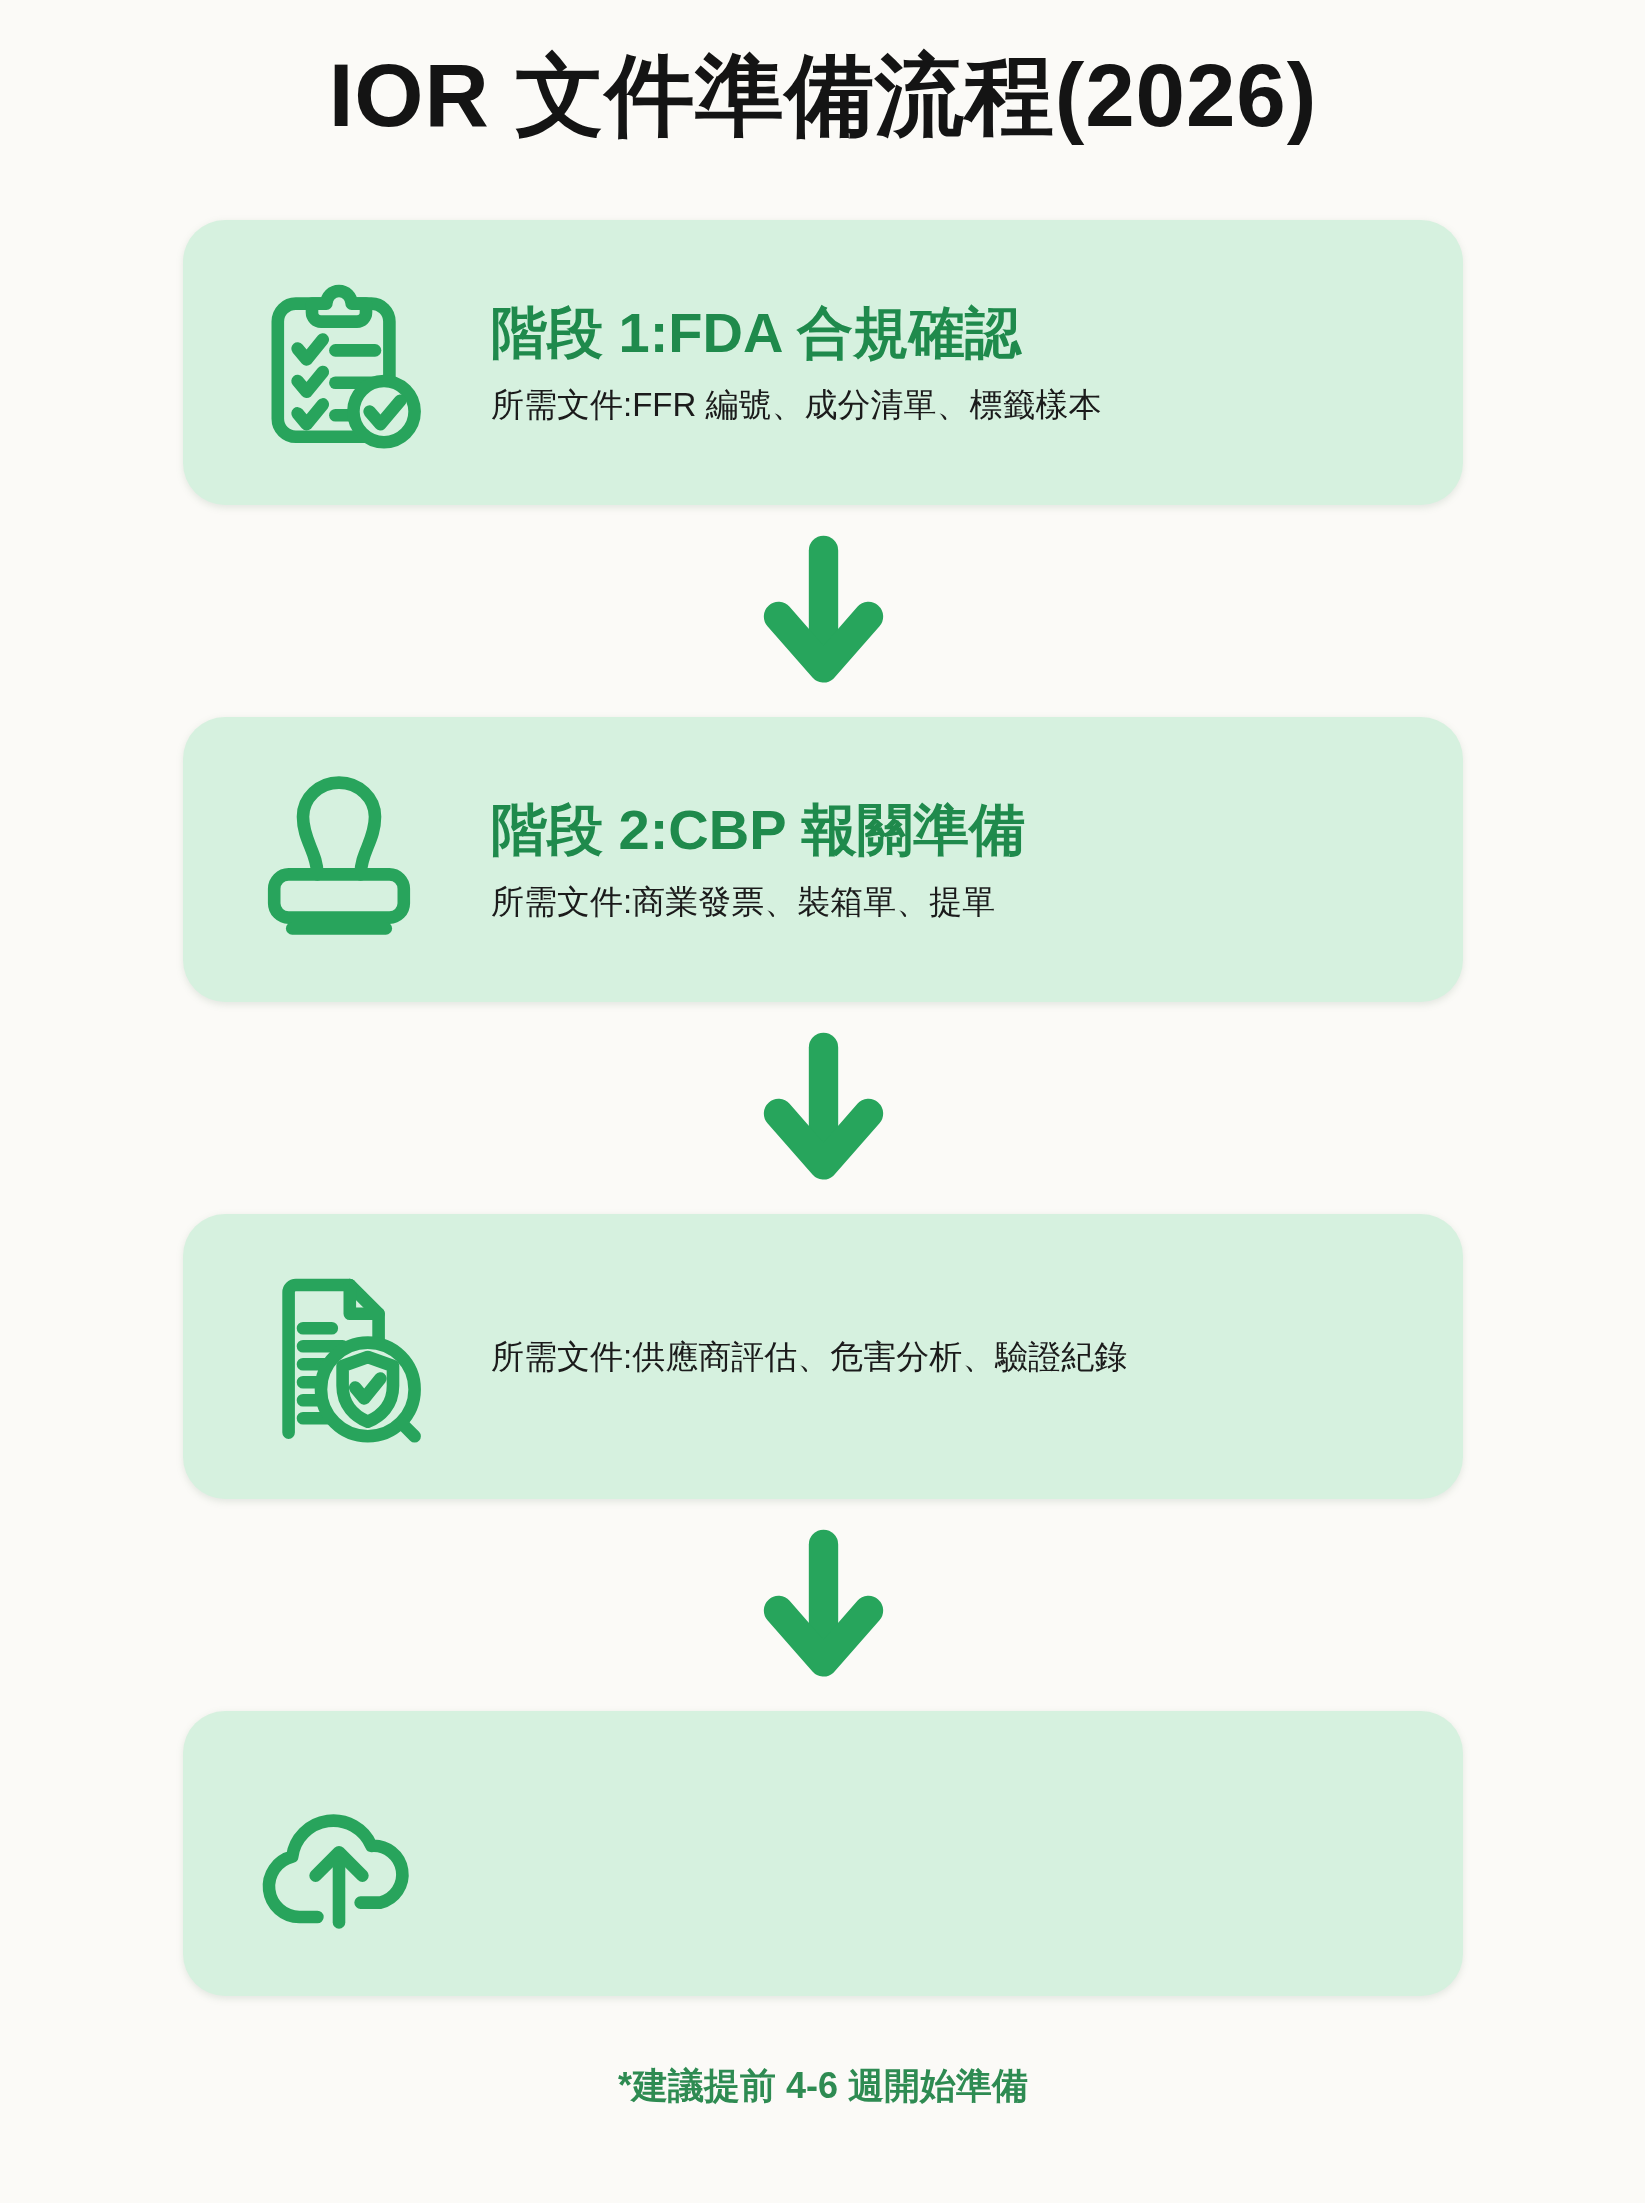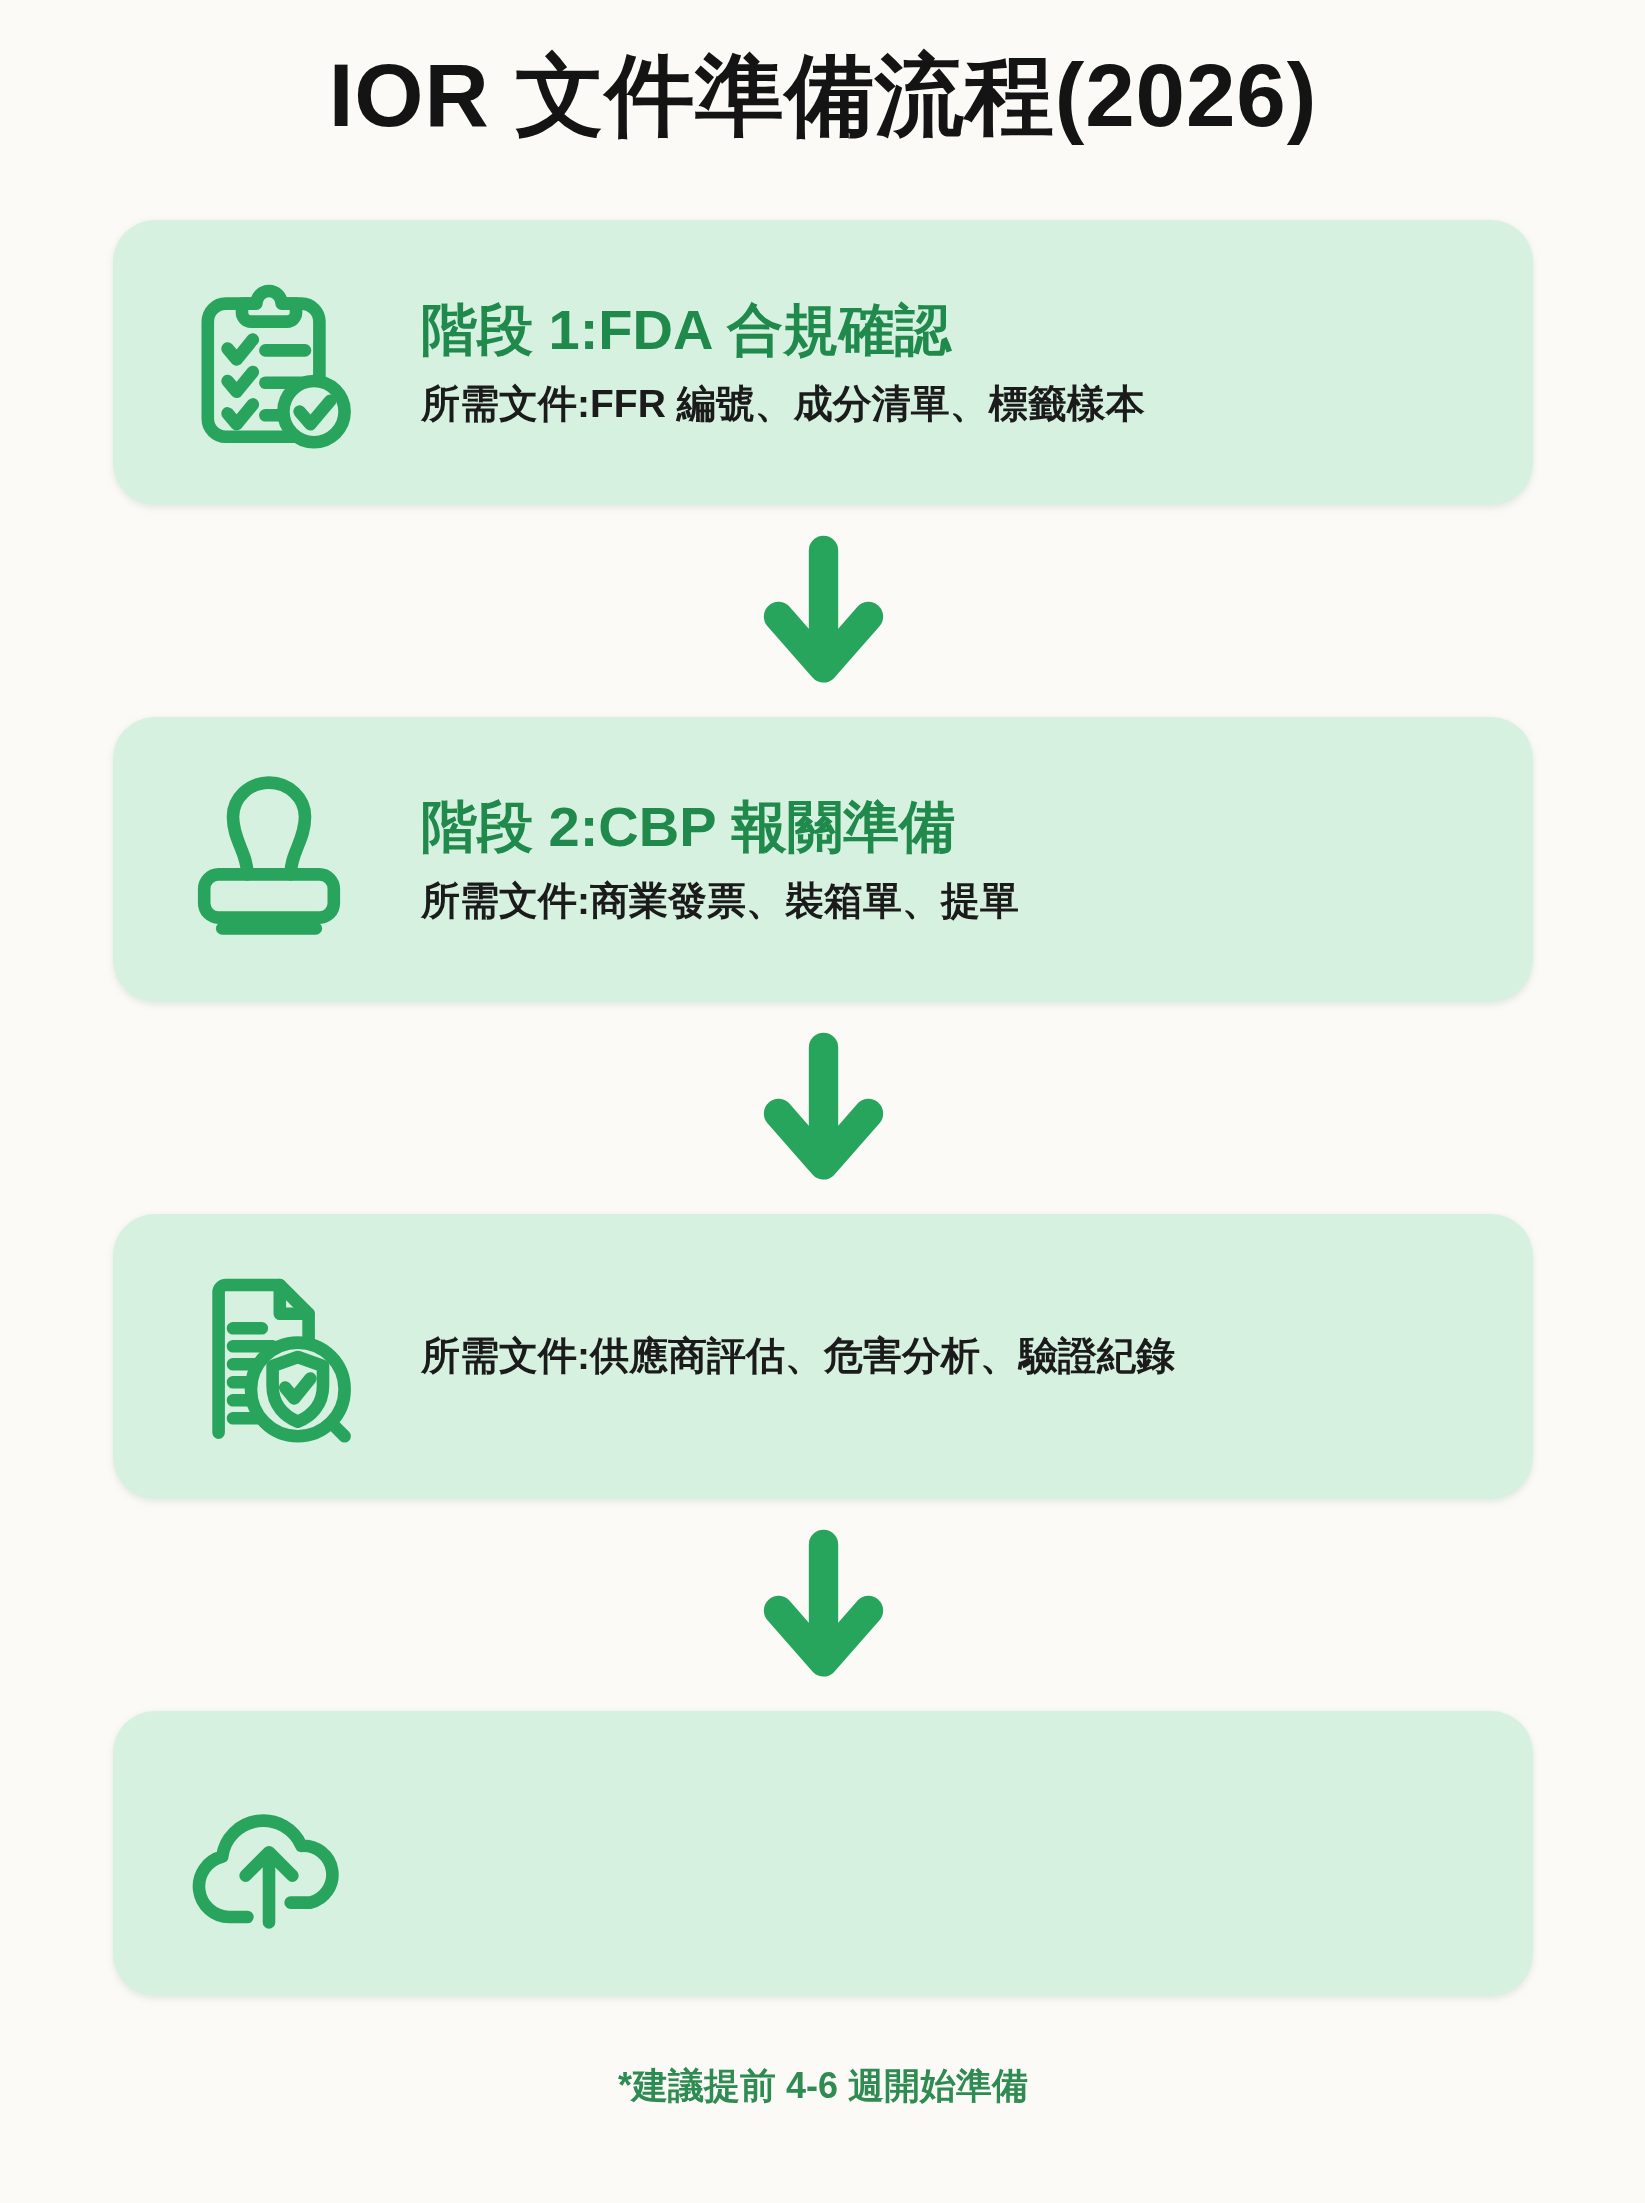--- a/index.html
+++ b/index.html
@@ -18,21 +18,21 @@
     letter-spacing: 0.9px;
     padding-top: 36px;
     height: 220px;
   }
   .flow {
     display: flex;
     flex-direction: column;
     align-items: center;
   }
   .stage-card {
-    width: 1420px;
+    width: 1280px;
     height: 285px;
     background: #d6f1df;
     border-radius: 42px;
     box-shadow: 0 2.8px 7.3px rgba(120,150,130,0.18);
     display: flex;
     align-items: center;
   }
   .stage-icon {
     flex: none;
     width: 180px;
@@ -43,22 +43,22 @@
   .stage-icon svg { width: 100%; height: 100%; display: block; }
   .stage-text { display: flex; flex-direction: column; }
   .stage-heading {
     font-size: 56px;
     font-weight: 700;
     color: #1f8a4c;
     line-height: 1.15;
     margin-bottom: 20px;
   }
   .stage-detail {
-    font-size: 39px;
-    font-weight: 700;
+    font-size: 33px;
+    font-weight: 400;
     color: #1b1b1b;
     line-height: 1.15;
   }
   .flow-arrow {
     height: 212px;
     display: flex;
     align-items: center;
     justify-content: center;
   }
   .flow-arrow svg { width: 145px; height: 158px; display: block; }

